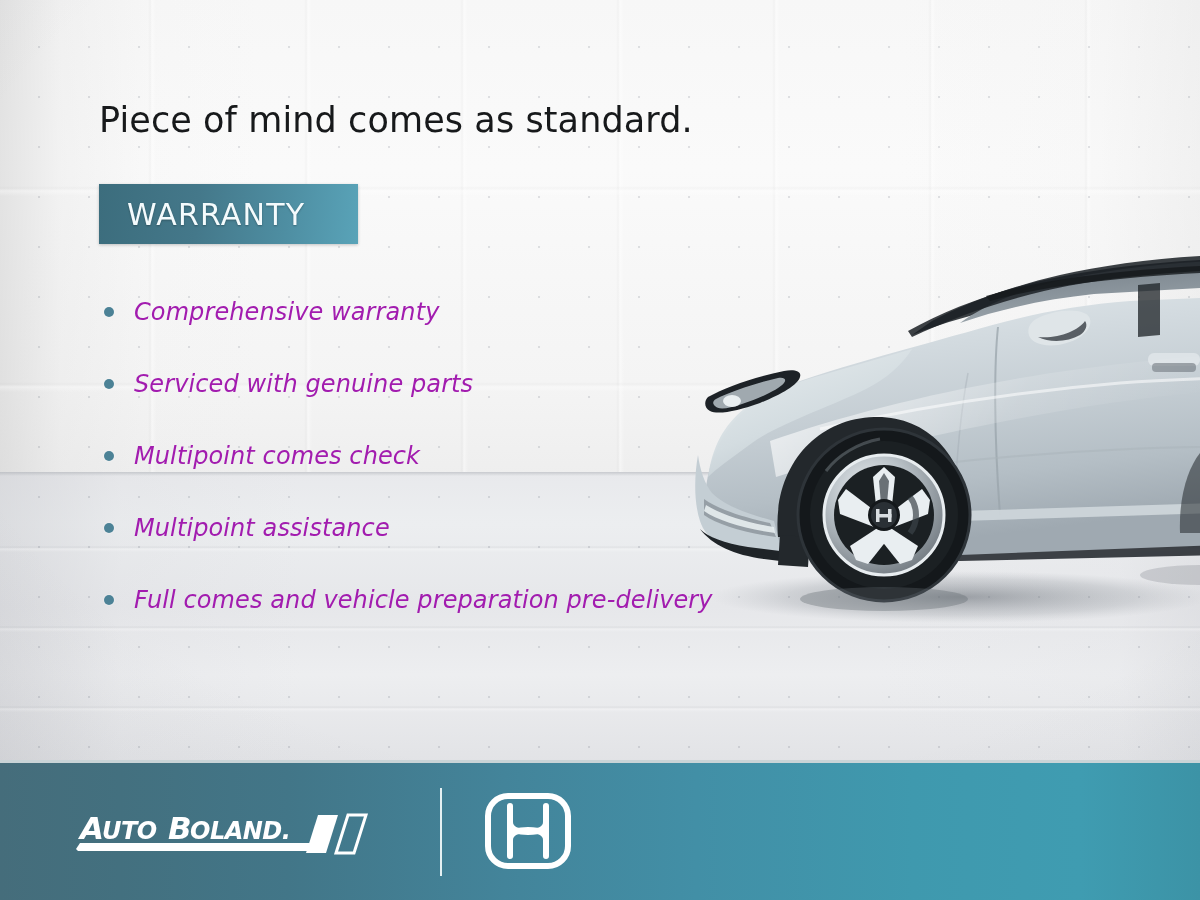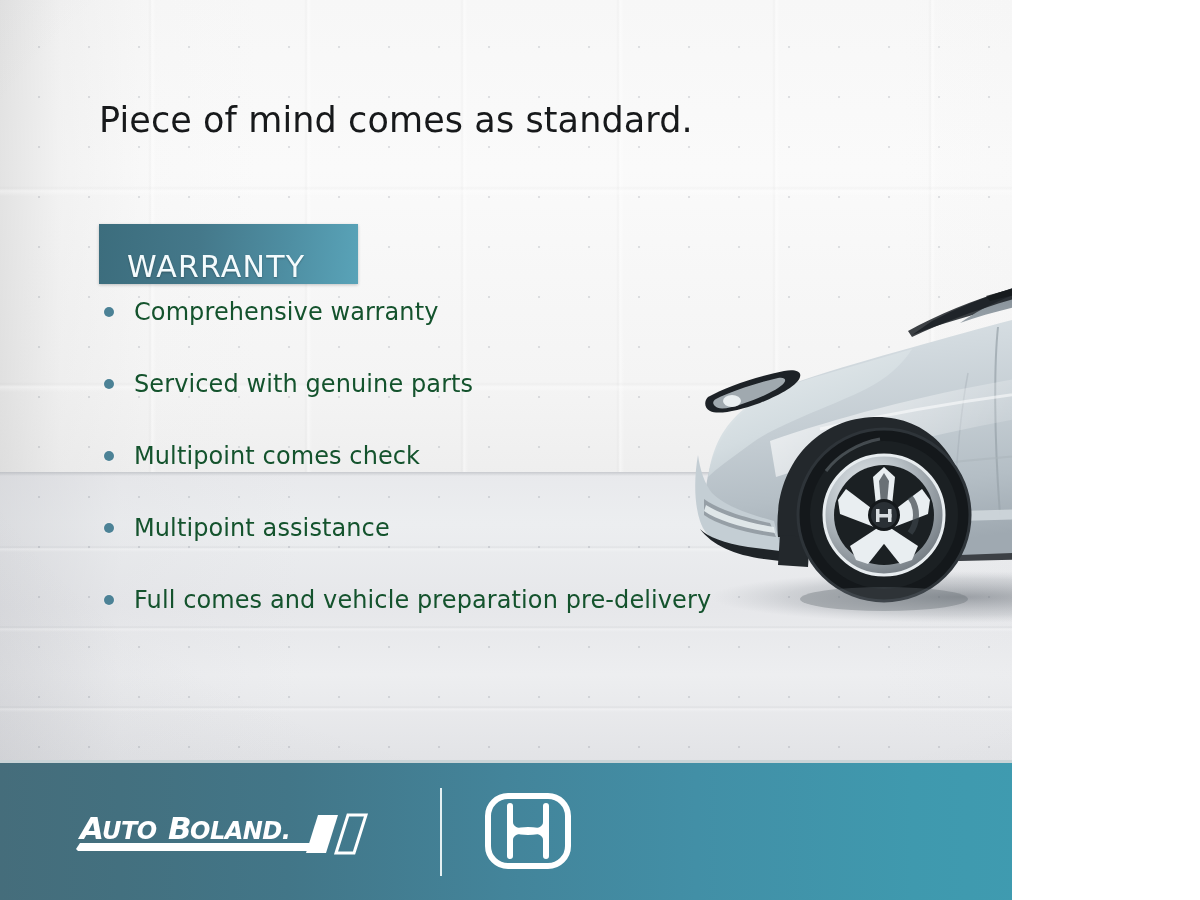--- a/index.html
+++ b/index.html
@@ -1,18 +1,18 @@
 <!DOCTYPE html>
 <html><head>
 <meta charset="utf-8">
 <style>
   html,body{margin:0;padding:0;background:#ffffff;}
   *{box-sizing:border-box;}
   .stage{
-    position:relative;width:1012px;height:900px;overflow:hidden;
+    position:relative;width:1200px;height:900px;overflow:hidden;
     font-family:"DejaVu Sans","Liberation Sans",sans-serif;
     background:#f2f2f2;
   }
 
   
   .bg{position:absolute;inset:0;overflow:hidden;}
   .bg-wall{
     position:absolute;left:0;top:0;width:1200px;height:480px;
     background:
       linear-gradient(90deg,
@@ -90,38 +90,38 @@
     position:absolute;left:99px;top:98px;
     font-size:35px;line-height:44px;font-weight:400;color:#17191b;
     letter-spacing:.1px;white-space:nowrap;
   }
 
   
   .badge{
     position:absolute;left:99px;top:184px;width:259px;height:60px;
     background:linear-gradient(95deg,#3c6d7d 0%,#44788a 38%,#4e8ea2 72%,#59a3b8 100%);
     box-shadow:0 1px 3px rgba(0,0,0,.22);
-    display:flex;align-items:flex-end;margin-top:40px;
+    display:flex;align-items:center;
   }
   .badge-label{
     color:#f4fbfd;font-size:30px;letter-spacing:1.2px;font-weight:400;
     padding-left:28px;text-shadow:0 1px 2px rgba(0,0,0,.28);
   }
 
   
   .bullets{position:absolute;left:99px;top:276px;width:760px;}
   .bullet{position:relative;height:72px;display:flex;align-items:center;}
   .dot{
     width:10px;height:10px;border-radius:50%;
     background:#4c8296;flex:0 0 auto;margin-left:5px;
     box-shadow:0 0 2px rgba(255,255,255,.7);
   }
   .btext{
-    margin-left:20px;font-size:24px;line-height:30px;color:#14532d;
-    font-weight:400;letter-spacing:.1px;white-space:nowrap;
+    margin-left:20px;font-size:24px;line-height:30px;color:#a21caf;
+    font-weight:400;letter-spacing:.1px;white-space:nowrap;font-style:italic;
   }
 
   
   .footer{
     position:absolute;left:0;top:760px;width:1200px;height:140px;
     background:linear-gradient(90deg,
       #456d7b 0%, #43707f 10%, #427688 24%, #43849a 42%,
       #428fa6 58%, #3f99ae 76%, #3f9cb1 90%, #3c93a6 100%);
     border-top:3px solid #c9d4d7;
   }

